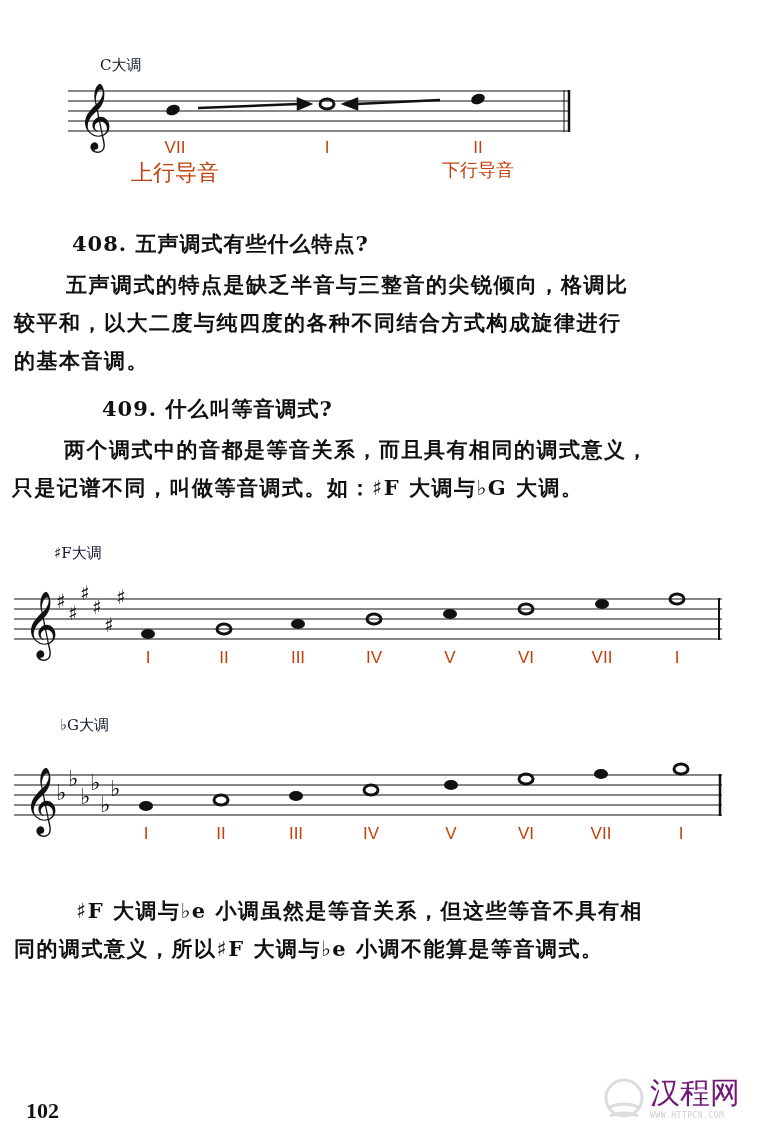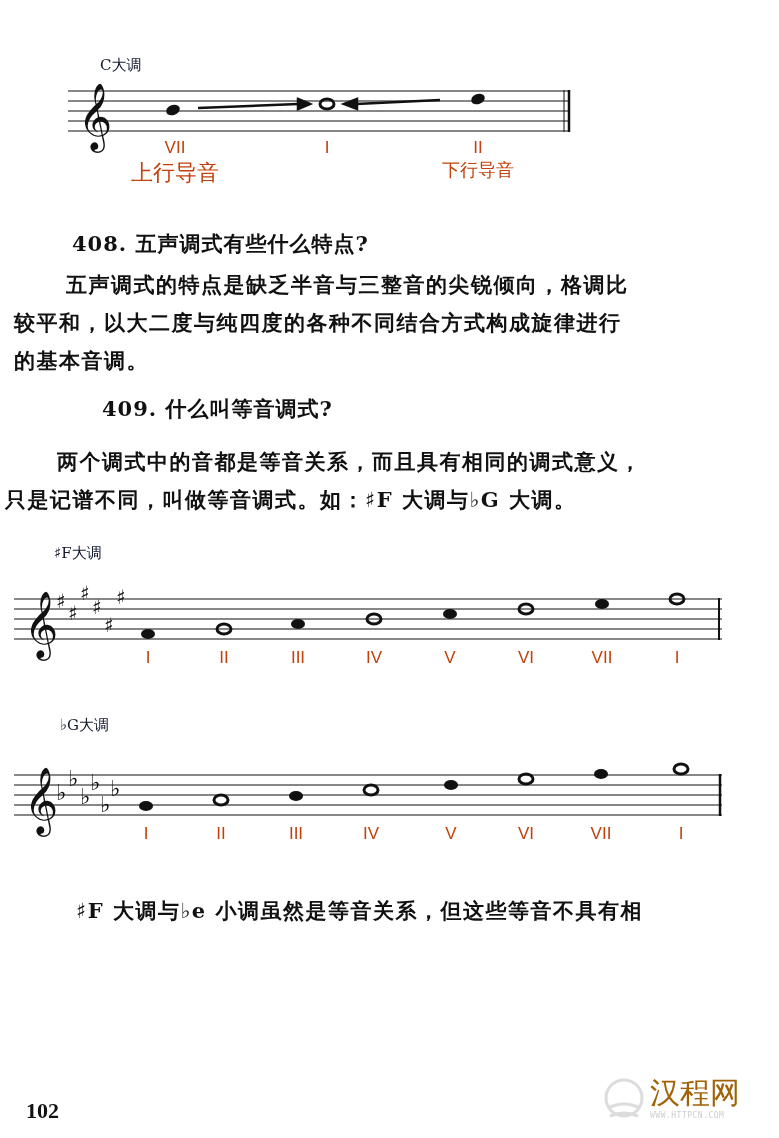--- a/index.html
+++ b/index.html
@@ -111,21 +111,21 @@
 <div class="abs roman" style="left:478px; top:158px; font-size:18px;">下行导音</div>
 
 <div class="abs heading" style="left:72px; top:230px;">408. 五声调式有些什么特点?</div>
 <div class="abs para" style="left:14px; top:266px; width:740px;">
   <div style="padding-left:52px;">五声调式的特点是缺乏半音与三整音的尖锐倾向，格调比</div>
   <div>较平和，以大二度与纯四度的各种不同结合方式构成旋律进行</div>
   <div>的基本音调。</div>
 </div>
 
 <div class="abs heading" style="left:72px; top:395px;margin-left:30px;">409. 什么叫等音调式?</div>
-<div class="abs para" style="left:5px; top:431px; width:740px;margin-top:12px;">
+<div class="abs para" style="left:12px; top:431px; width:740px;">
   <div style="padding-left:52px;">两个调式中的音都是等音关系，而且具有相同的调式意义，</div>
   <div>只是记谱不同，叫做等音调式。如：♯F 大调与♭G 大调。</div>
 </div>
 
 <div class="abs label" style="left:54px; top:544px;">♯F大调</div>
 <div class="abs roman" style="left:148px; top:648px;">I</div>
 <div class="abs roman" style="left:224px; top:648px;">II</div>
 <div class="abs roman" style="left:298px; top:648px;">III</div>
 <div class="abs roman" style="left:374px; top:648px;">IV</div>
 <div class="abs roman" style="left:450px; top:648px;">V</div>
@@ -138,24 +138,25 @@
 <div class="abs roman" style="left:221px; top:824px;">II</div>
 <div class="abs roman" style="left:296px; top:824px;">III</div>
 <div class="abs roman" style="left:371px; top:824px;">IV</div>
 <div class="abs roman" style="left:451px; top:824px;">V</div>
 <div class="abs roman" style="left:526px; top:824px;">VI</div>
 <div class="abs roman" style="left:601px; top:824px;">VII</div>
 <div class="abs roman" style="left:681px; top:824px;">I</div>
 
 <div class="abs para" style="left:14px; top:892px; width:740px;">
   <div style="padding-left:62px;">♯F 大调与♭e 小调虽然是等音关系，但这些等音不具有相</div>
+  <div>同的调式意义，所以♯F 大调与♭e 小调不能算是等音调式。</div>
 </div>
 
 <div class="abs pagenum" style="left:14px; top:1098px;">102</div>
 <div class="abs watermark" style="left:600px; top:1065px; width:179px; height:65px;">
   <svg width="48" height="55" viewBox="0 0 48 55" style="position:absolute; left:0; top:5px;">
     <circle cx="24" cy="28" r="18" fill="none" stroke="#dcdcdc" stroke-width="3"></circle>
     <path d="M8 38 Q24 30 40 38" fill="none" stroke="#dcdcdc" stroke-width="3"></path>
     <path d="M10 46 Q24 40 38 46" fill="none" stroke="#dcdcdc" stroke-width="3"></path>
   </svg>
-  <div style="position:absolute; left:50px; top:8px; font-size:30px; font-family:Liberation Sans, sans-serif; color:#a16207;text-align:right;">汉程网</div>
+  <div style="position:absolute; left:50px; top:8px; font-size:30px; font-family:Liberation Sans, sans-serif; color:#701a75;text-align:right;">汉程网</div>
   <div style="position:absolute; left:50px; top:46px; font-size:8px; font-family:'DejaVu Sans Mono', monospace; color:#cfcfcf; letter-spacing:0.5px;">WWW.HTTPCN.COM</div>
 </div>
 
 </body></html>

